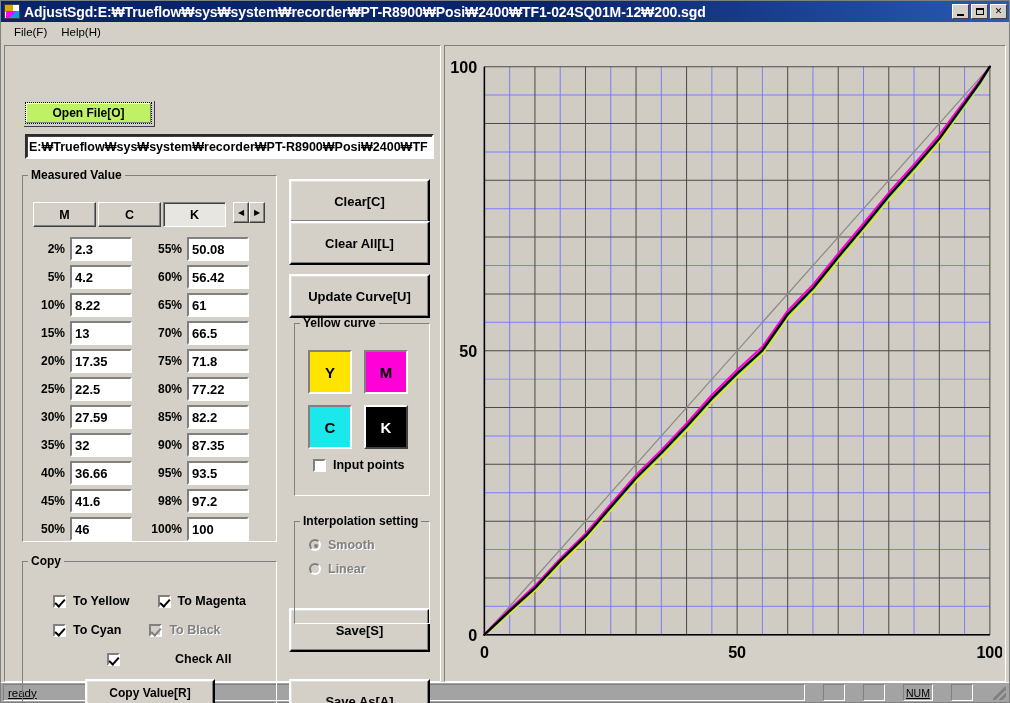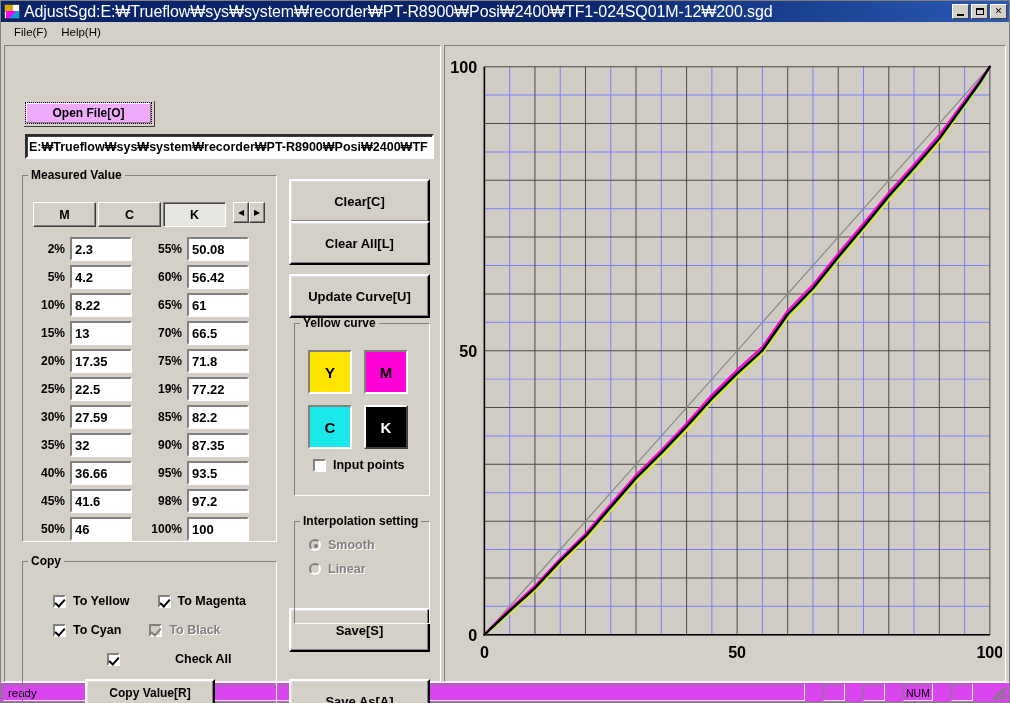--- a/index.html
+++ b/index.html
@@ -43,22 +43,22 @@
     position: absolute; left: 0; top: 0; width: 8px; height: 7px;
     background: #d8a800;
   }
   #titlebar .tb-icon::after {
     content: "";
     position: absolute; left: 1px; top: 6px; width: 13px; height: 8px;
     background: linear-gradient(135deg, #ff00ff 0%, #ff00ff 45%, #00a2e8 55%, #00a2e8 100%);
   }
   #title-text {
     color: #ffffff;
-    font-size: 16px;
-    font-weight: normal;
+    font-size: 14px;
+    font-weight: bold;
     white-space: nowrap;
     overflow: hidden;
     flex: 1 1 auto;
     letter-spacing: -0.1px;
   }
   .win-btns { display: flex; gap: 2px; flex: 0 0 auto; }
   .win-btn {
     width: 17px; height: 15px;
     background: #d4d0c8;
     border: 1px solid;
@@ -154,21 +154,21 @@
     padding: 0 3px; margin-left: 5px;
   }
 
   
   #open-file-btn {
     position: absolute; left: 20px; top: 56px;
     width: 127px; height: 22px;
     border-style: dotted;
     border-width: 1px;
     border-color: #000;
-    background: #f0abfc;
+    background: #bef264;
     box-shadow: inset -1px -1px 0 #808080, inset 1px 1px 0 #ffffff,
                 0 0 0 2px #d4d0c8, 1px 1px 0 2px #404040;
   }
   #path-field {
     position: absolute; left: 20px; top: 88px;
     width: 409px; height: 25px;
   }
 
   
   #measured-group {
@@ -323,23 +323,24 @@
   
   #chart-wrap { position: absolute; inset: 3px; }
   #chart-svg { display: block; width: 100%; height: 100%; }
 
   
   #statusbar {
     height: 20px;
     flex: 0 0 auto;
     display: flex; align-items: center;
     padding: 0 2px;
-    background: #d946ef;
+    background: #a3a3a3;
     border-top: 1px solid #ffffff;
     gap: 18px;
+    text-decoration: underline;
   }
   #status-text {
     flex: 1 1 auto;
     font-size: 11.5px; color: #000;
     padding-left: 4px;
     border: 1px solid;
     border-color: #808080 #ffffff #ffffff #808080;
     height: 17px; display: flex; align-items: center;
   }
   .status-cell {
@@ -472,21 +473,21 @@
               </div>
               <div class="mv-row">
                 <div class="mv-label">70%</div>
                 <div class="mv-input">66.5</div>
               </div>
               <div class="mv-row">
                 <div class="mv-label">75%</div>
                 <div class="mv-input">71.8</div>
               </div>
               <div class="mv-row">
-                <div class="mv-label">19%</div>
+                <div class="mv-label">80%</div>
                 <div class="mv-input">77.22</div>
               </div>
               <div class="mv-row">
                 <div class="mv-label">85%</div>
                 <div class="mv-input">82.2</div>
               </div>
               <div class="mv-row">
                 <div class="mv-label">90%</div>
                 <div class="mv-input">87.35</div>
               </div>

